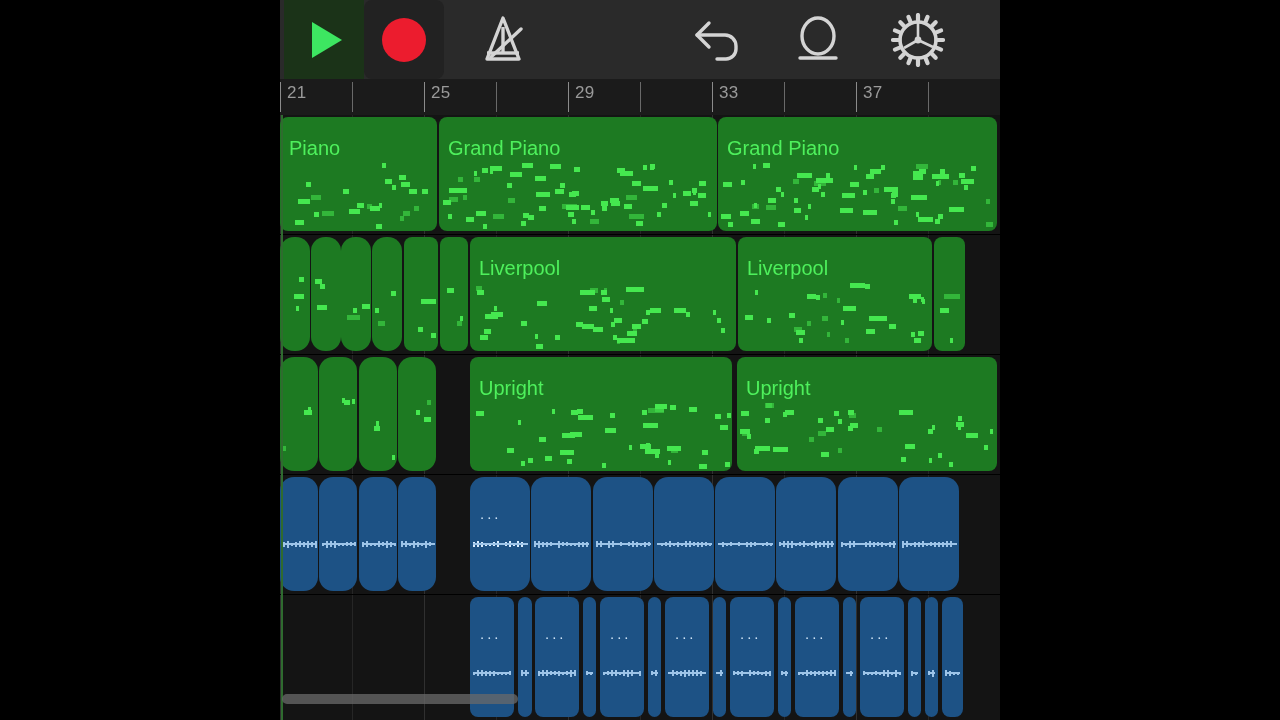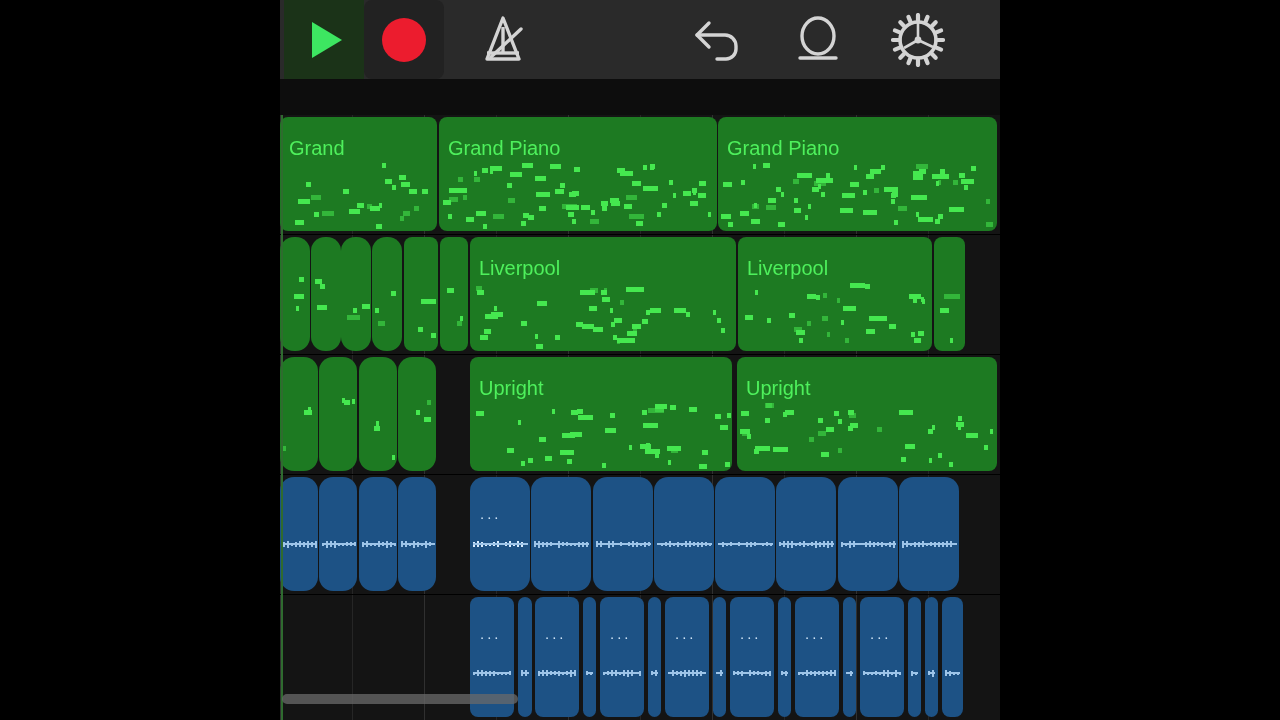--- a/index.html
+++ b/index.html
@@ -106,37 +106,54 @@
             </g>
           <circle cx="27" cy="27" r="18" fill="none" stroke="#d4d4d4" stroke-width="3.6"></circle>
           <circle cx="27" cy="27" r="3.4" fill="#d4d4d4"></circle>
           <line x1="27" y1="27" x2="27" y2="10" stroke="#d4d4d4" stroke-width="2.6"></line>
           <line x1="27" y1="27" x2="42" y2="34" stroke="#d4d4d4" stroke-width="2.6"></line>
           <line x1="27" y1="27" x2="13" y2="35" stroke="#d4d4d4" stroke-width="2.6"></line>
         </svg>
       </div>
     </div>
 
+    <div class="ruler">
+        <div class="rtick major" style="left: 0px;"></div>
+        <div class="rnum" style="left: 7px;">21</div>
+        <div class="rtick minor" style="left: 72px;"></div>
+        <div class="rtick major" style="left: 144px;"></div>
+        <div class="rnum" style="left: 151px;">25</div>
+        <div class="rtick minor" style="left: 216px;"></div>
+        <div class="rtick major" style="left: 288px;"></div>
+        <div class="rnum" style="left: 295px;">29</div>
+        <div class="rtick minor" style="left: 360px;"></div>
+        <div class="rtick major" style="left: 432px;"></div>
+        <div class="rnum" style="left: 439px;">33</div>
+        <div class="rtick minor" style="left: 504px;"></div>
+        <div class="rtick major" style="left: 576px;"></div>
+        <div class="rnum" style="left: 583px;">37</div>
+        <div class="rtick minor" style="left: 648px;"></div>
+      </div>
 
     <div class="tracks">
 
     <div class="trow" style="top: 0px; height: 119px;">
           <div class="rowbg"></div>
           <div class="gridline bar4" style="left: 0px;"></div>
           <div class="gridline" style="left: 72px;"></div>
           <div class="gridline bar4" style="left: 144px;"></div>
           <div class="gridline" style="left: 216px;"></div>
           <div class="gridline bar4" style="left: 288px;"></div>
           <div class="gridline" style="left: 360px;"></div>
           <div class="gridline bar4" style="left: 432px;"></div>
           <div class="gridline" style="left: 504px;"></div>
           <div class="gridline bar4" style="left: 576px;"></div>
           <div class="gridline" style="left: 648px;"></div>
           <div class="region midi" style="left: 0px; top: 2px; width: 157px; height: 114px; border-radius: 8px;">
-            <div class="rlabel">Grand</div>
+            <div class="rlabel">Piano</div>
             <div class="note" style="left: 96px; top: 107px; width: 6px; height: 5px;"></div>
             <div class="note" style="left: 134px; top: 89px; width: 5px; height: 5px; opacity: 0.55;"></div>
             <div class="note" style="left: 119px; top: 58px; width: 7px; height: 5px;"></div>
             <div class="note" style="left: 120px; top: 99px; width: 4px; height: 5px; opacity: 0.55;"></div>
             <div class="note" style="left: 112px; top: 68px; width: 4px; height: 5px;"></div>
             <div class="note" style="left: 129px; top: 72px; width: 8px; height: 5px;"></div>
             <div class="note" style="left: 26px; top: 65px; width: 5px; height: 5px;"></div>
             <div class="note" style="left: 69px; top: 92px; width: 11px; height: 5px;"></div>
             <div class="note" style="left: 121px; top: 65px; width: 9px; height: 5px;"></div>
             <div class="note" style="left: 18px; top: 82px; width: 12px; height: 5px;"></div>

